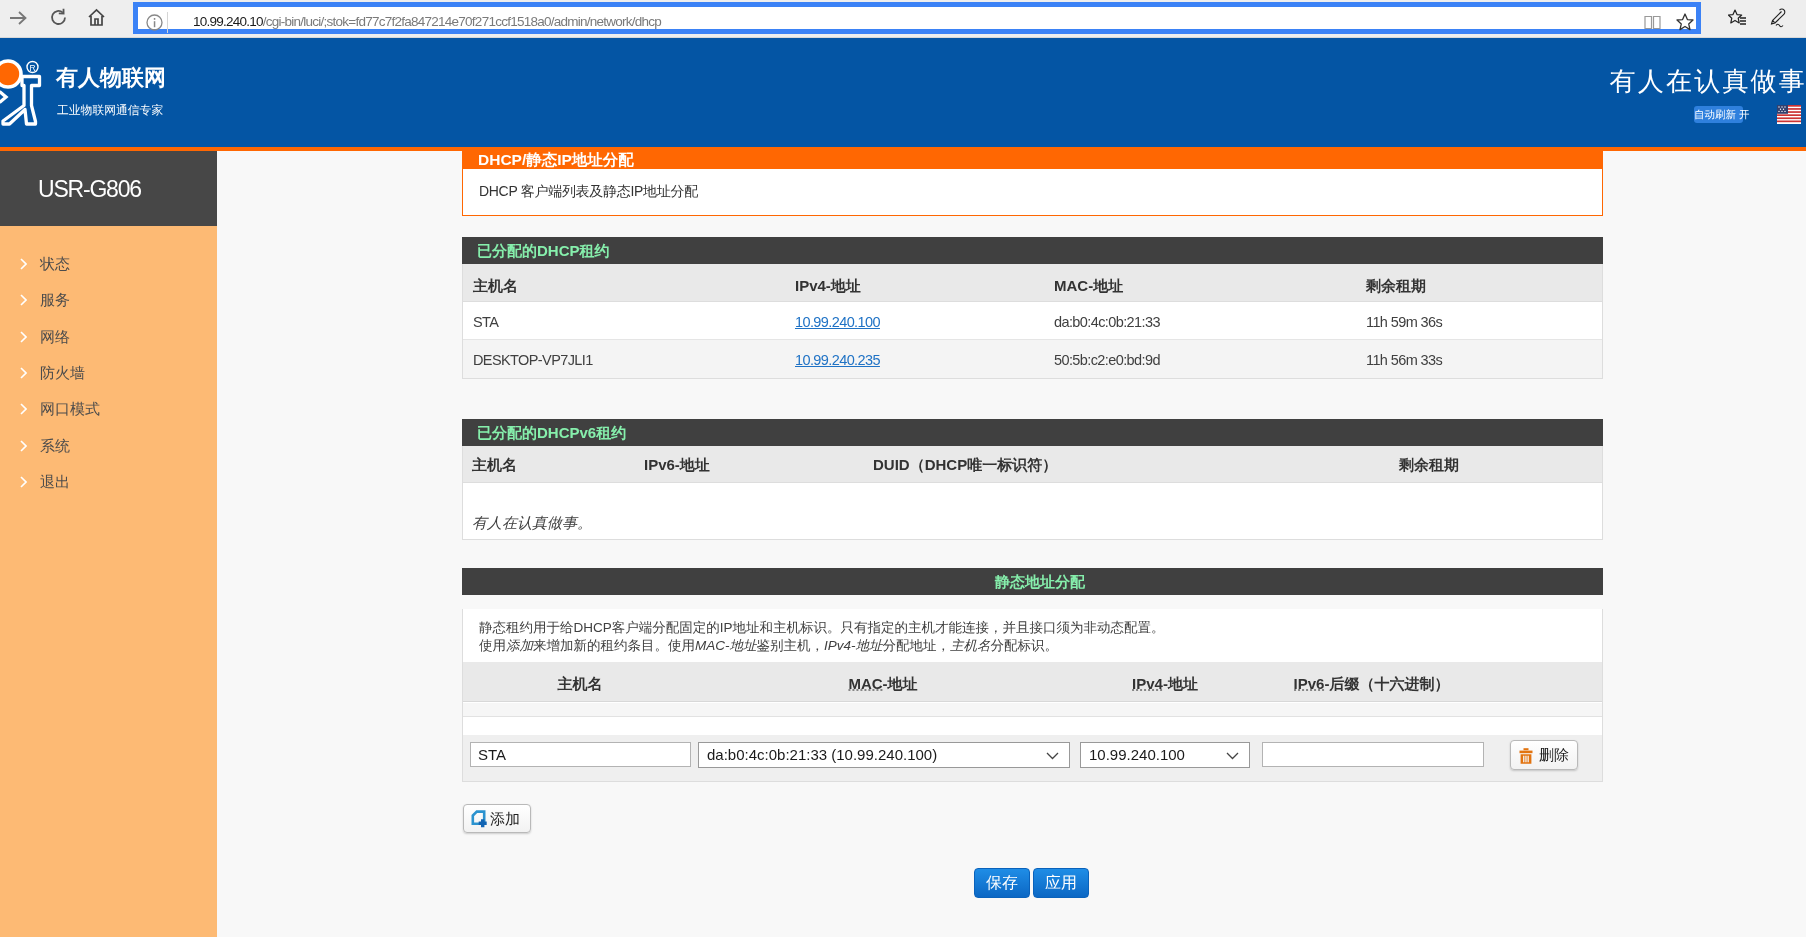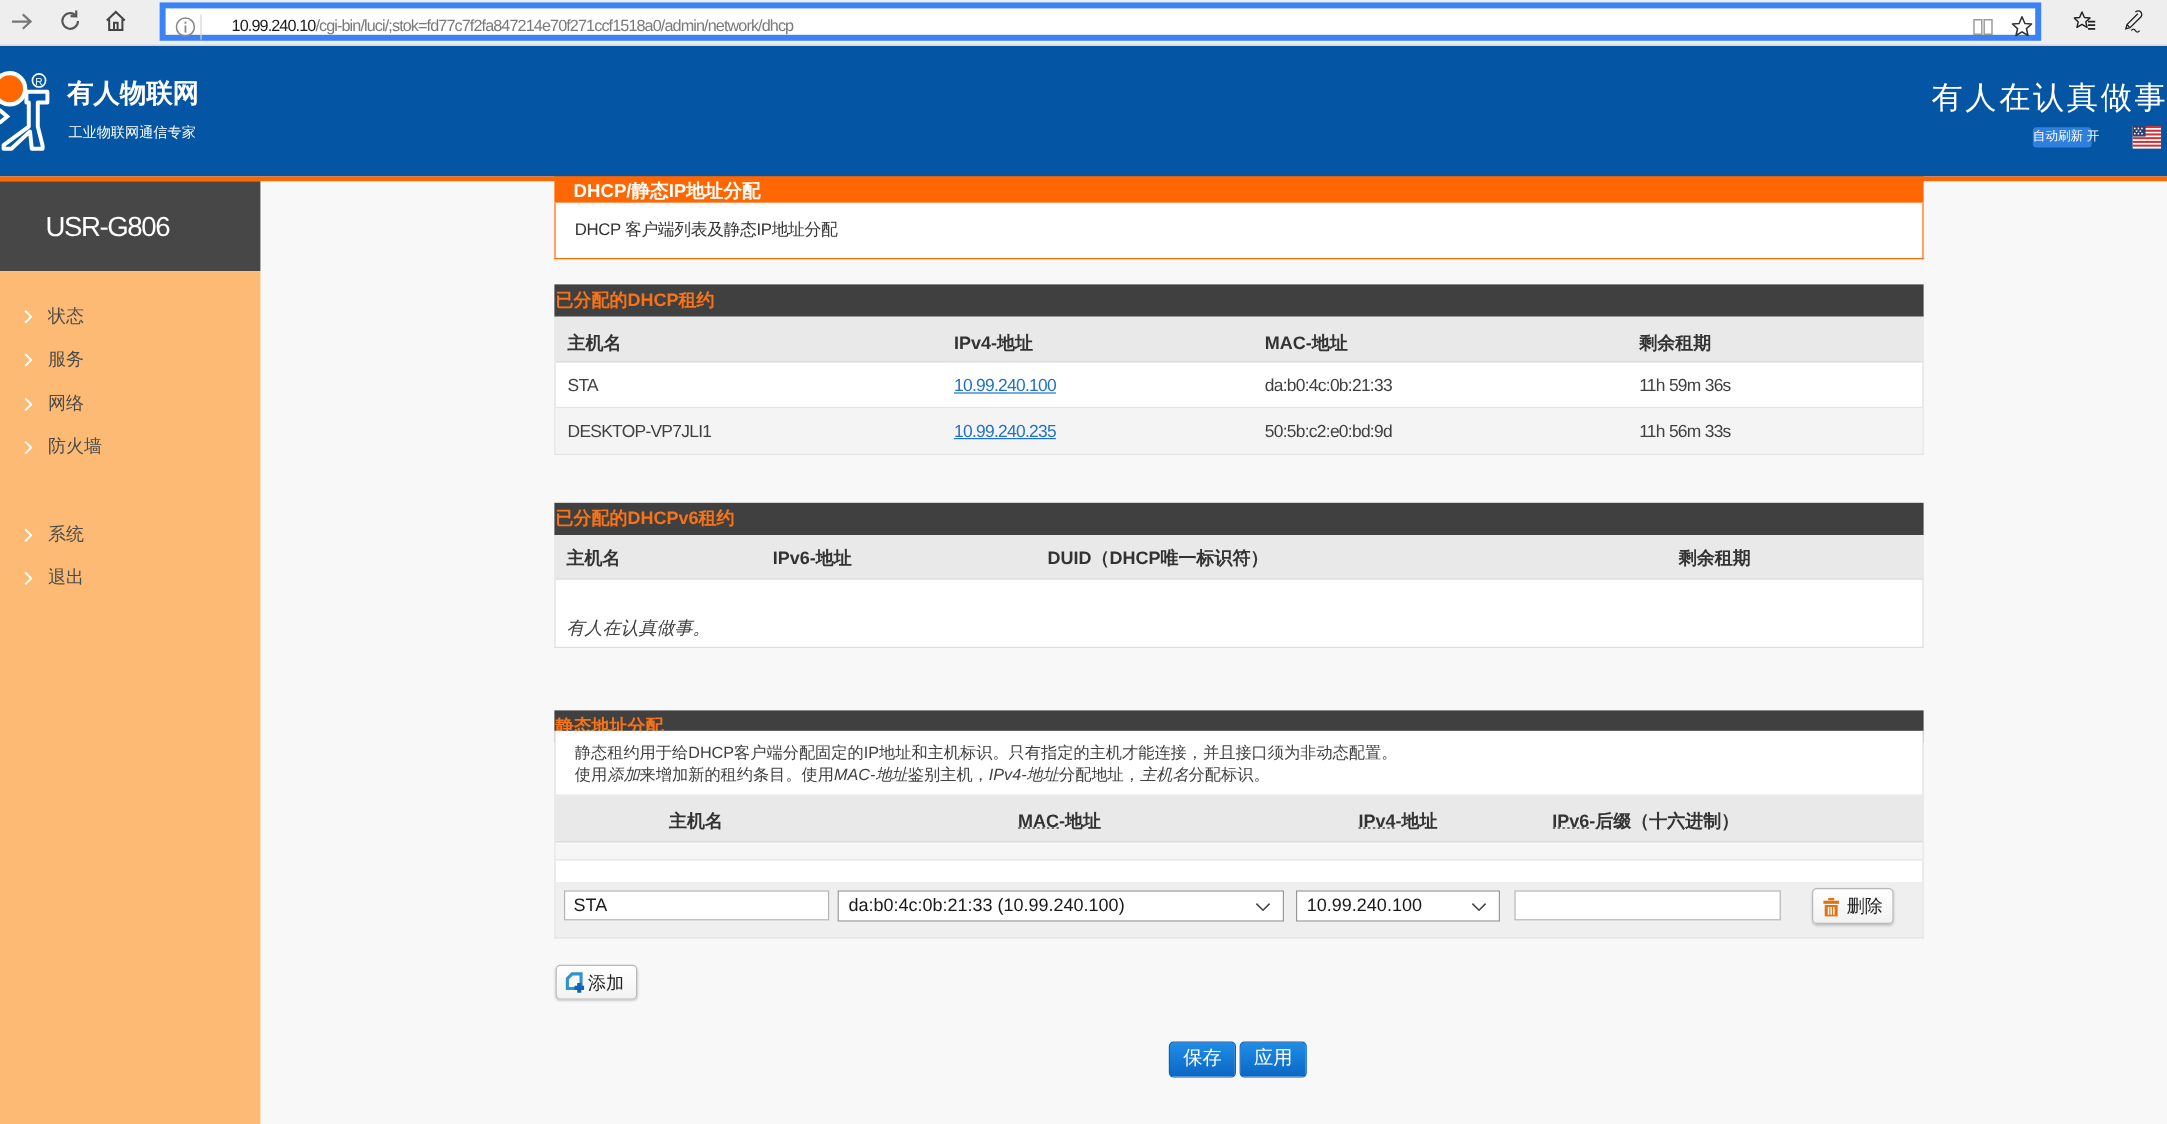--- a/index.html
+++ b/index.html
@@ -21,21 +21,21 @@
 
   
   #sidehead { position:absolute; left:0; top:151px; width:217px; height:75px; background:#474747; z-index:30; }
   #sidehead span { position:absolute; left:38px; top:25px; font-size:23px; color:#fff; letter-spacing:-1.2px; }
   #sidebar { position:absolute; left:0; top:226px; width:217px; height:711px; background:#fdba74; z-index:30; }
   .mi { position:absolute; left:0; width:217px; height:36px; }
   .mi .chev { position:absolute; left:20px; top:50%; margin-top:-6px; width:7px; height:12px; }
   .mi .lbl { position:absolute; left:40px; top:50%; margin-top:-10px; height:20px; line-height:20px; font-size:15px; color:#4c4c4c; }
 
   
-  .sechead { position:absolute; left:462px; width:1141px; height:27px; background:#404040; color:#f97316; font-size:15px; font-weight:bold; line-height:27px; padding-left:1px; }
+  .sechead { position:absolute; left:462px; width:1141px; height:27px; background:#404040; color:#86efac; font-size:15px; font-weight:bold; line-height:27px; padding-left:15px; }
   .cell { position:absolute; white-space:nowrap; font-size:15px; color:#404040; }
   .bold { font-weight:bold; color:#333; }
   a.lnk { color:#1f72c5; }
   .lat { font-size:14.5px; letter-spacing:-0.6px; }
 
   
   .inp { position:absolute; background:#fff; border:1px solid #b3b3b3; font-size:15px; color:#1a1a1a; line-height:23px; padding-left:7px; white-space:nowrap; }
   .sel { position:absolute; background:#fff; border:1px solid #999; font-size:15px; color:#1a1a1a; line-height:24px; padding-left:8px; white-space:nowrap; }
   .btnw { position:absolute; background:linear-gradient(#ffffff,#f2f2f2); border:1px solid #b9b9b9; border-radius:4px; box-shadow:0 1px 2px rgba(0,0,0,0.18); font-size:15px; color:#222; }
   .btnb { position:absolute; background:linear-gradient(#1f8de6,#0b67c4); border:1px solid #0a62bb; border-radius:4px; font-size:16px; color:#fff; text-align:center; line-height:28px; }
@@ -74,21 +74,21 @@
 <div class="sechead" style="top:419px;">已分配的DHCPv6租约</div>
 <div class="abs" style="left:462px; top:446px; width:1141px; height:94px; background:#fff; border:1px solid #ddd; border-top:none;">
   <div class="abs" style="left:0; top:0; width:1139px; height:37px; background:#e9e9e9; border-bottom:1px solid #ddd;"></div>
 </div>
 <div class="cell bold" style="left:472px; top:456px;">主机名</div>
 <div class="cell bold" style="left:644px; top:456px;">IPv6-地址</div>
 <div class="cell bold" style="left:873px; top:456px;">DUID（DHCP唯一标识符）</div>
 <div class="cell bold" style="left:1399px; top:456px;">剩余租期</div>
 <div class="cell" style="left:472px; top:514px; font-style:italic;">有人在认真做事。</div>
 
-<div class="sechead" style="top:592px;">静态地址分配</div>
+<div class="sechead" style="top:568px;text-align:center;">静态地址分配</div>
 <div class="abs" style="left:462px; top:609px; width:1141px; height:173px; background:#fff; border:1px solid #ddd; border-top:none;">
   <div class="abs" style="left:0; top:53px; width:1139px; height:40px; background:#e9e9e9; border-bottom:1px solid #d8d8d8;"></div>
   <div class="abs" style="left:0; top:94px; width:1139px; height:14px; background:#f6f6f6; border-bottom:1px solid #e2e2e2;"></div>
   <div class="abs" style="left:0; top:126px; width:1139px; height:46px; background:#efefef;"></div>
 </div>
 <div class="cell" style="left:479px; top:618.5px; font-size:13.5px;">静态租约用于给DHCP客户端分配固定的IP地址和主机标识。只有指定的主机才能连接，并且接口须为非动态配置。</div>
 <div class="cell" style="left:479px; top:636.5px; font-size:13.5px;">使用<i>添加</i>来增加新的租约条目。使用<i>MAC-地址</i>鉴别主机，<i>IPv4-地址</i>分配地址，<i>主机名</i>分配标识。</div>
 <div class="cell bold" style="left:580px; top:675px; transform:translateX(-50%);">主机名</div>
 <div class="cell bold" style="left:883px; top:675px; transform:translateX(-50%);"><span style="text-decoration:underline dotted #666;">MAC</span>-地址</div>
 <div class="cell bold" style="left:1165px; top:675px; transform:translateX(-50%);"><span style="text-decoration:underline dotted #666;">IPv4</span>-地址</div>
@@ -148,20 +148,26 @@
       <svg class="chev" viewBox="0 0 7 12">
         <path d="M1 1 L6 6 L1 11" stroke="#fff" stroke-width="1.6" fill="none"></path>
       </svg>
       <span class="lbl">网络</span>
     </div>
   <div class="mi" style="top:129px;">
       <svg class="chev" viewBox="0 0 7 12">
         <path d="M1 1 L6 6 L1 11" stroke="#fff" stroke-width="1.6" fill="none"></path>
       </svg>
       <span class="lbl">防火墙</span>
+    </div>
+  <div class="mi" style="top:165px;">
+      <svg class="chev" viewBox="0 0 7 12">
+        <path d="M1 1 L6 6 L1 11" stroke="#fff" stroke-width="1.6" fill="none"></path>
+      </svg>
+      <span class="lbl">网口模式</span>
     </div>
   <div class="mi" style="top:202px;">
       <svg class="chev" viewBox="0 0 7 12">
         <path d="M1 1 L6 6 L1 11" stroke="#fff" stroke-width="1.6" fill="none"></path>
       </svg>
       <span class="lbl">系统</span>
     </div>
   <div class="mi" style="top:238px;">
       <svg class="chev" viewBox="0 0 7 12">
         <path d="M1 1 L6 6 L1 11" stroke="#fff" stroke-width="1.6" fill="none"></path>

